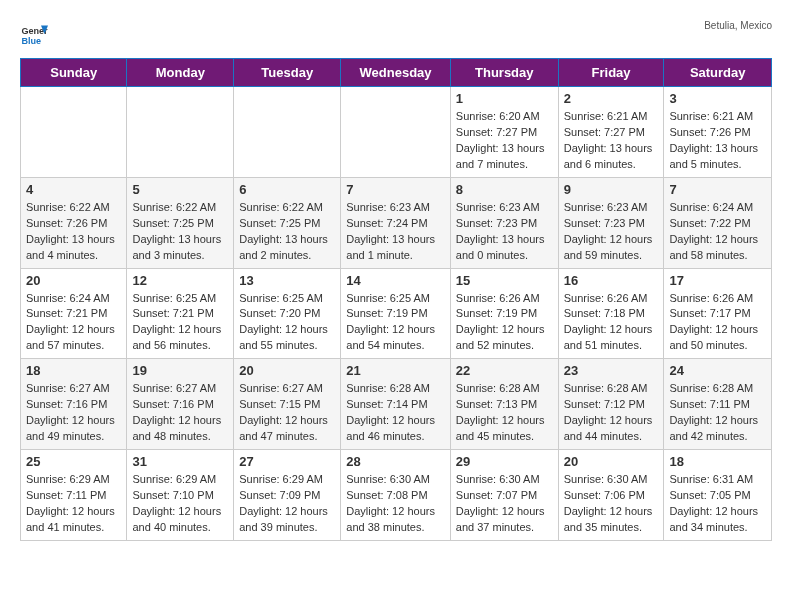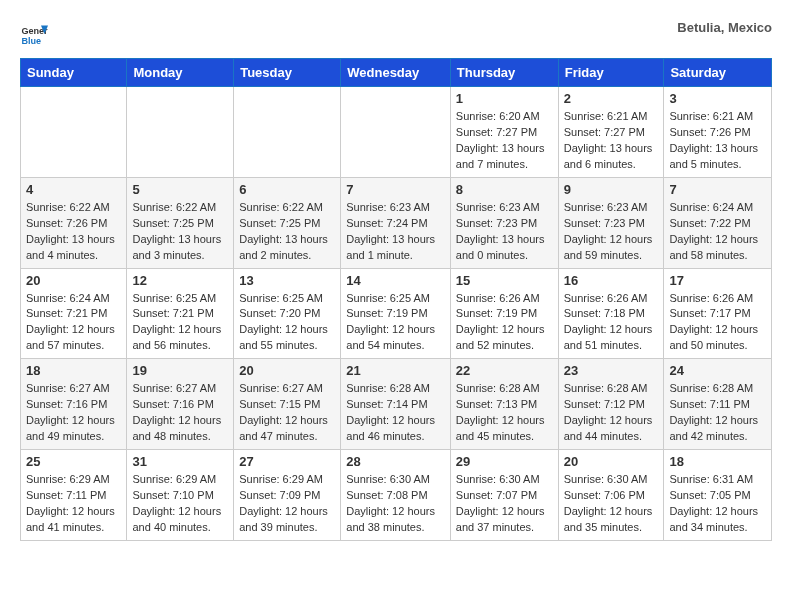--- a/index.html
+++ b/index.html
@@ -28,33 +28,32 @@
     .title-block {
       text-align: right;
     }
     .month-year {
       font-size: 36px;
       font-weight: 300;
       color: #333;
       line-height: 1.1;
     }
     .location {
-      font-size: 13px;
+      font-size: 10px;
       color: #555;
-      font-weight: bold;
     }
     table {
       width: 100%;
       border-collapse: collapse;
       font-size: 11px;
     }
     thead tr th {
-      background: #1d4ed8;
+      background: #701a75;
       color: #fff;
-      text-align: left;
+      text-align: center;
       padding: 6px 6px;
       font-size: 13px;
       font-weight: 600;
       border: 1px solid #1a75c4;
     }
     tbody tr td {
       border: 1px solid #ccc;
       vertical-align: top;
       padding: 4px 5px;
       width: 113px;

